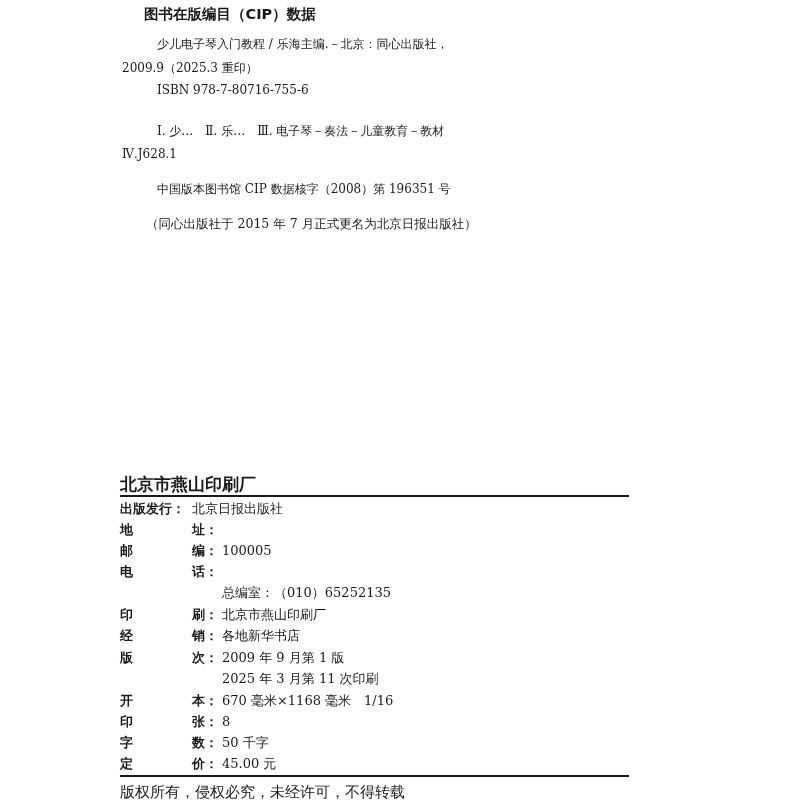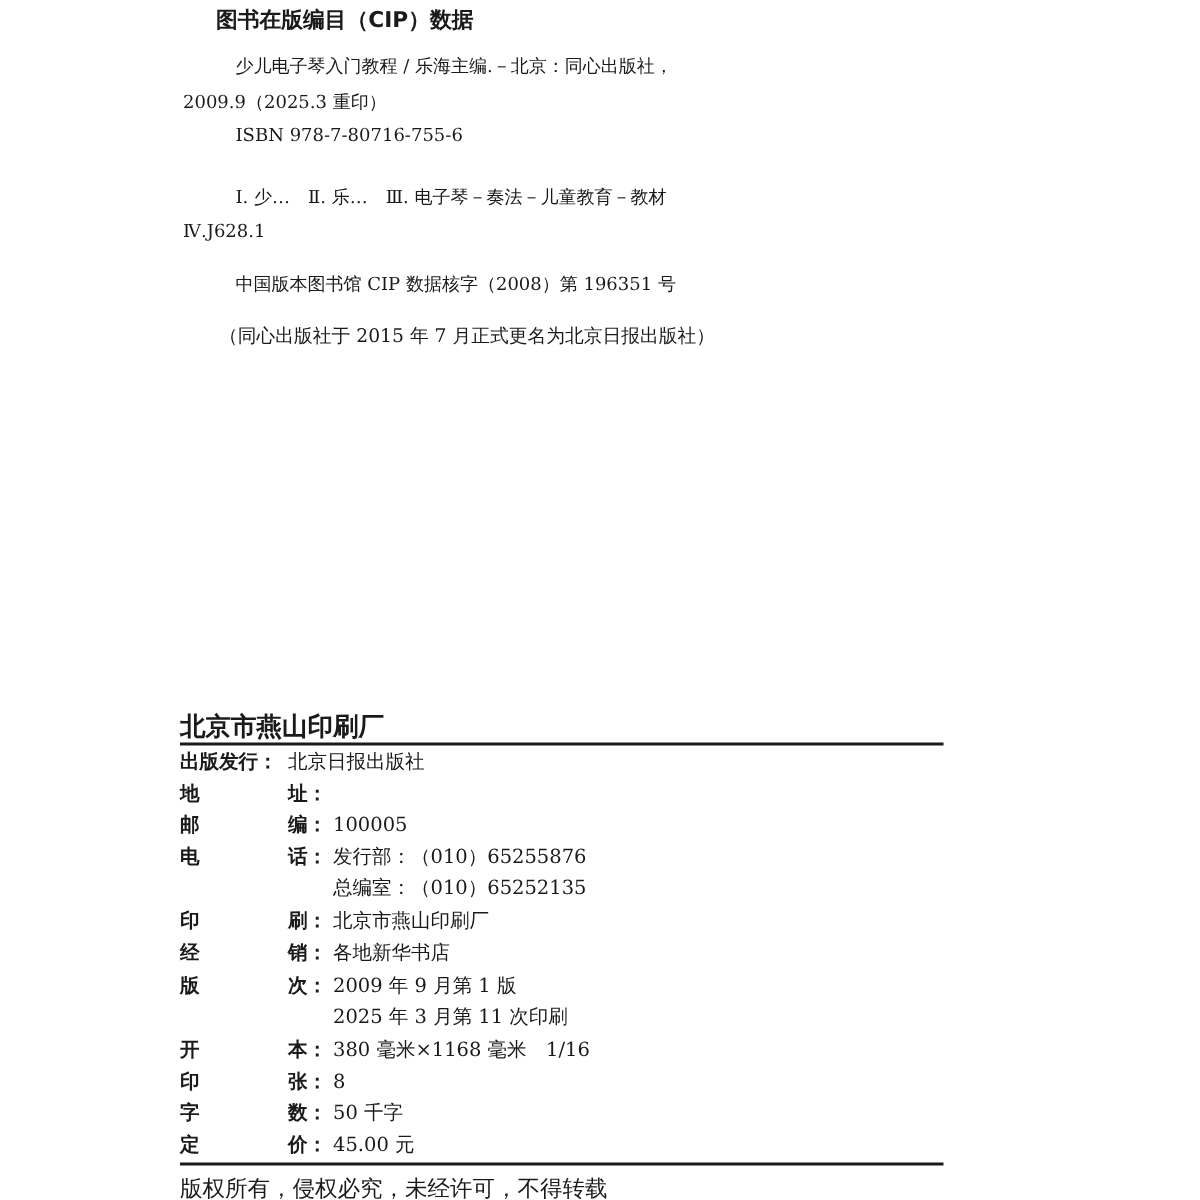--- a/index.html
+++ b/index.html
@@ -56,21 +56,20 @@
     <span class="lbl2">址：</span>
   </div>
   <div class="row" style="top:71px">
     <span class="lbl">邮</span>
     <span class="lbl2">编：</span>
     <span class="val">100005</span>
   </div>
   <div class="row" style="top:92px">
     <span class="lbl">电</span>
     <span class="lbl2">话：</span>
-    <span class="val">发行部：（010）65255876</span>
   </div>
   <div class="row" style="top:113px">
     <span class="val">总编室：（010）65252135</span>
   </div>
   <div class="row" style="top:135px">
     <span class="lbl">印</span>
     <span class="lbl2">刷：</span>
     <span class="val">北京市燕山印刷厂</span>
   </div>
   <div class="row" style="top:156px">
@@ -82,21 +81,21 @@
     <span class="lbl">版</span>
     <span class="lbl2">次：</span>
     <span class="val">2009 年 9 月第 1 版</span>
   </div>
   <div class="row" style="top:199px">
     <span class="val">2025 年 3 月第 11 次印刷</span>
   </div>
   <div class="row" style="top:221px">
     <span class="lbl">开</span>
     <span class="lbl2">本：</span>
-    <span class="val">380 毫米×1168 毫米　1/16</span>
+    <span class="val">670 毫米×1168 毫米　1/16</span>
   </div>
   <div class="row" style="top:242px">
     <span class="lbl">印</span>
     <span class="lbl2">张：</span>
     <span class="val">8</span>
   </div>
   <div class="row" style="top:263px">
     <span class="lbl">字</span>
     <span class="lbl2">数：</span>
     <span class="val">50 千字</span>

